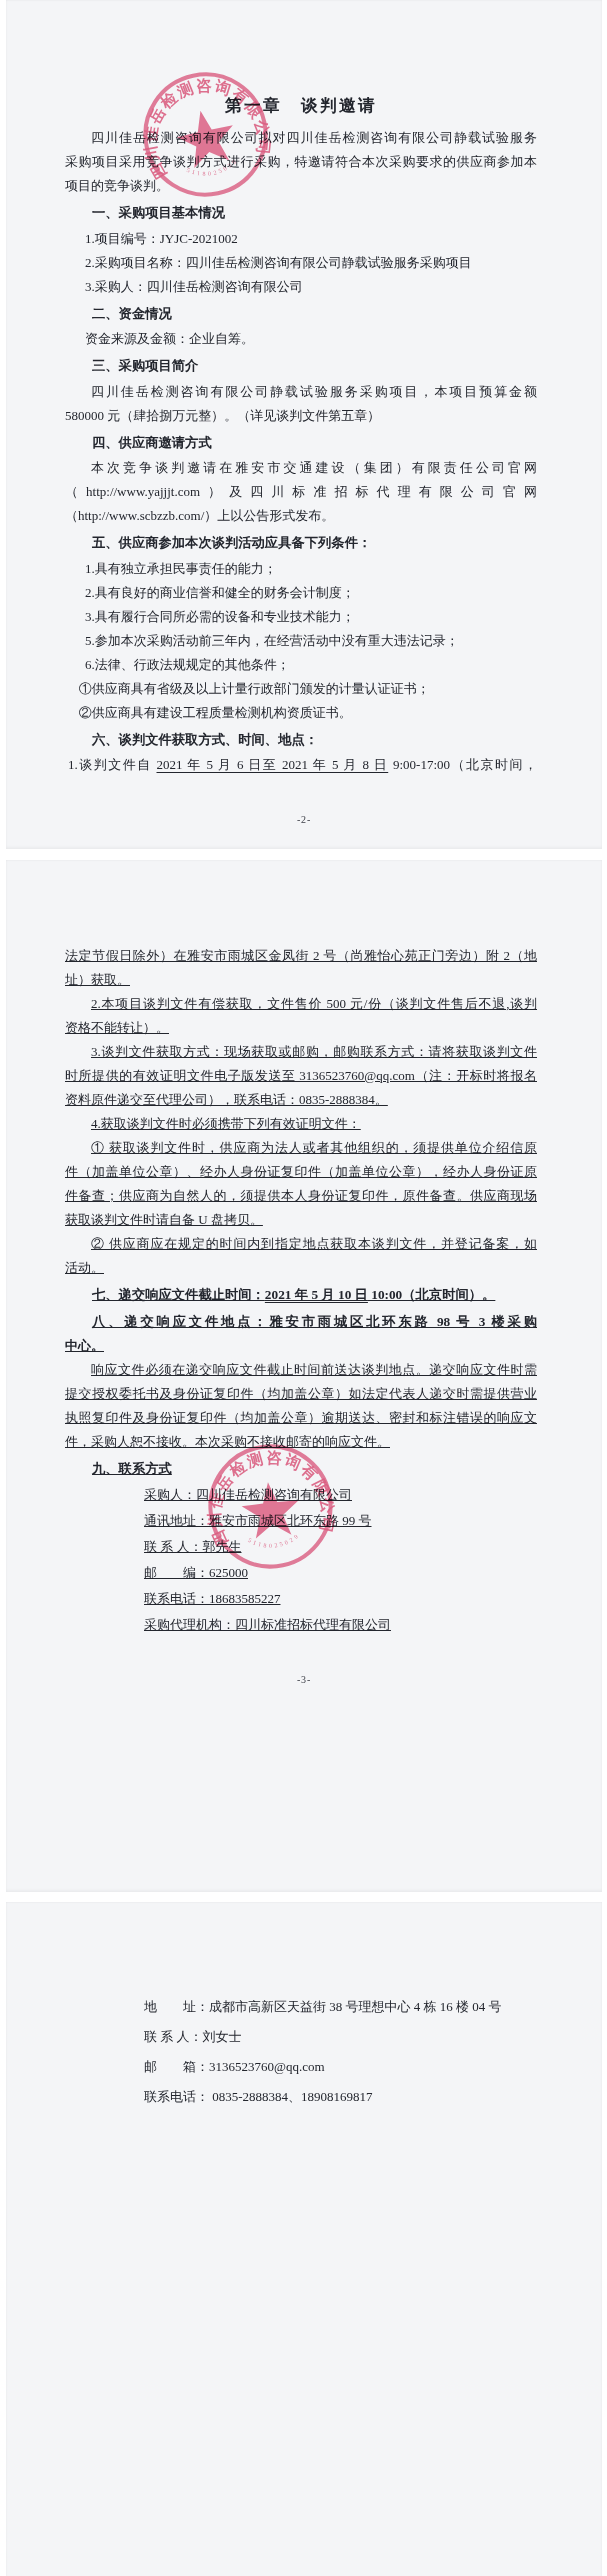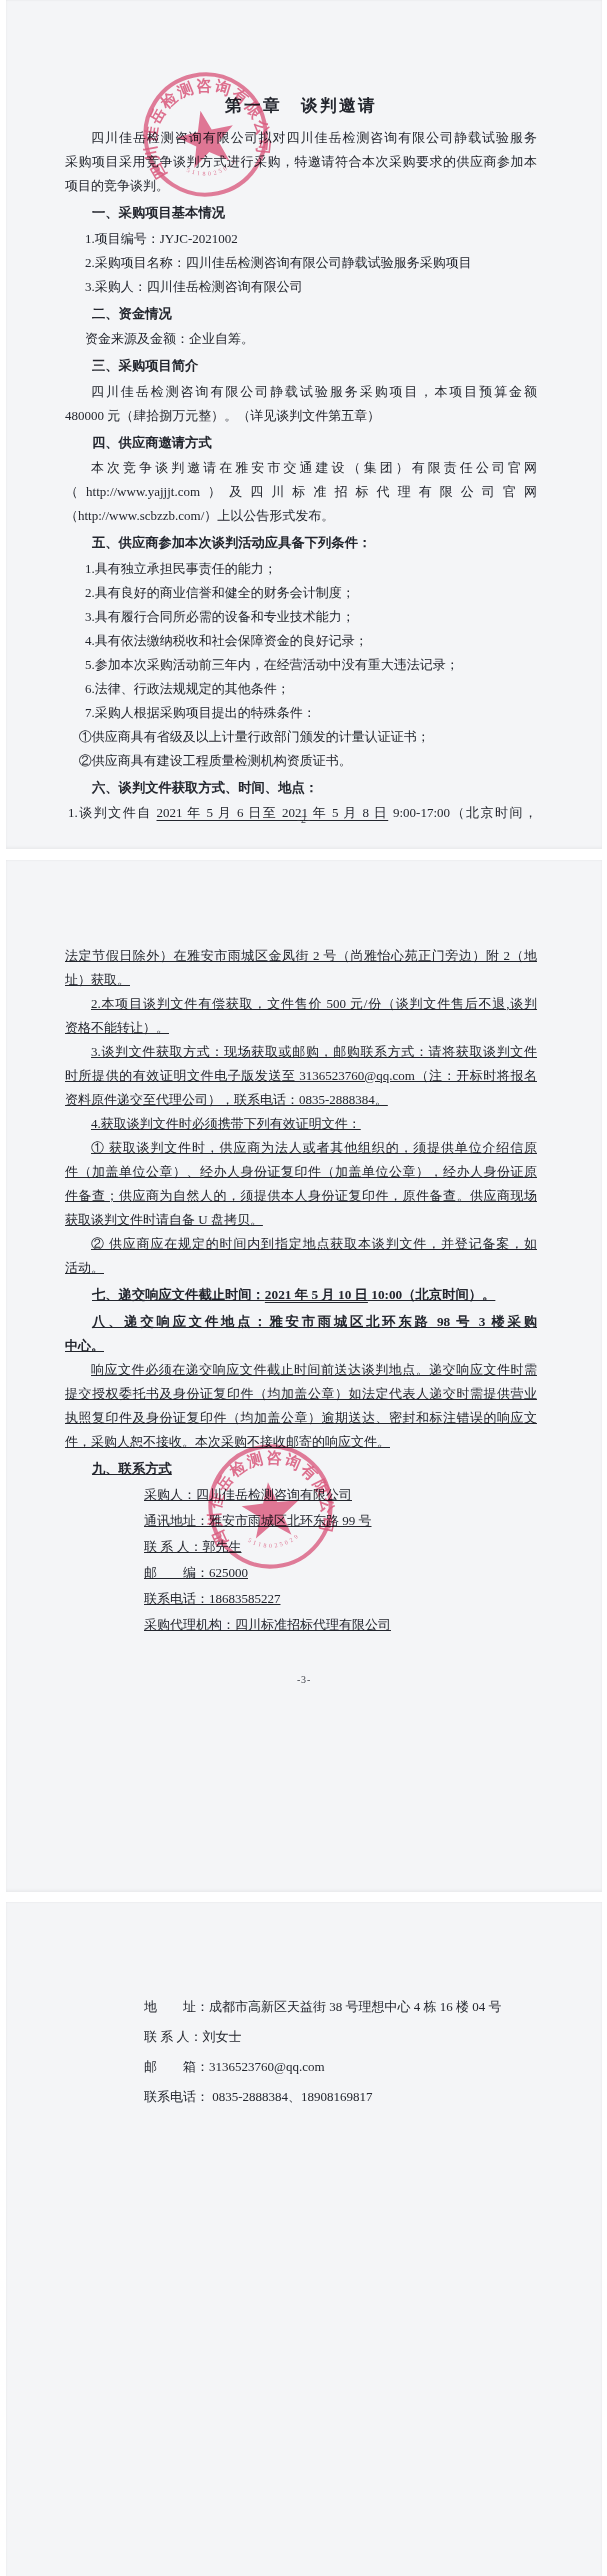--- a/index.html
+++ b/index.html
@@ -49,33 +49,31 @@
       <div class="ln p0 j"><span class="">采购项目采用竞争谈判方式进行采购，特邀请符合本次采购要求的供应商参加本</span></div>
       <div class="ln p0"><span class="">项目的竞争谈判。</span></div>
       <div class="ln h"><span class="">一、采购项目基本情况</span></div>
       <div class="ln item"><span class="">1.项目编号：JYJC-2021002</span></div>
       <div class="ln item"><span class="">2.采购项目名称：四川佳岳检测咨询有限公司静载试验服务采购项目</span></div>
       <div class="ln item"><span class="">3.采购人：四川佳岳检测咨询有限公司</span></div>
       <div class="ln h"><span class="">二、资金情况</span></div>
       <div class="ln item"><span class="">资金来源及金额：企业自筹。</span></div>
       <div class="ln h"><span class="">三、采购项目简介</span></div>
       <div class="ln p1 j"><span class="">四川佳岳检测咨询有限公司静载试验服务采购项目，本项目预算金额</span></div>
-      <div class="ln p0"><span class="">480000 元（肆拾捌万元整）。（详见谈判文件第五章）</span></div>
+      <div class="ln p0"><span class="">580000 元（肆拾捌万元整）。（详见谈判文件第五章）</span></div>
       <div class="ln h"><span class="">四、供应商邀请方式</span></div>
       <div class="ln p1 j"><span class="">本次竞争谈判邀请在雅安市交通建设（集团）有限责任公司官网</span></div>
       <div class="ln p0 j"><span class="">（http://www.yajjjt.com）及四川标准招标代理有限公司官网</span></div>
       <div class="ln p0"><span class="">（http://www.scbzzb.com/）上以公告形式发布。</span></div>
       <div class="ln h"><span class="">五、供应商参加本次谈判活动应具备下列条件：</span></div>
       <div class="ln item"><span class="">1.具有独立承担民事责任的能力；</span></div>
       <div class="ln item"><span class="">2.具有良好的商业信誉和健全的财务会计制度；</span></div>
       <div class="ln item"><span class="">3.具有履行合同所必需的设备和专业技术能力；</span></div>
-      <div class="ln item"><span class="">4.具有依法缴纳税收和社会保障资金的良好记录；</span></div>
       <div class="ln item"><span class="">5.参加本次采购活动前三年内，在经营活动中没有重大违法记录；</span></div>
       <div class="ln item"><span class="">6.法律、行政法规规定的其他条件；</span></div>
-      <div class="ln item"><span class="">7.采购人根据采购项目提出的特殊条件：</span></div>
       <div class="ln sub"><span class="">①供应商具有省级及以上计量行政部门颁发的计量认证证书；</span></div>
       <div class="ln sub"><span class="">②供应商具有建设工程质量检测机构资质证书。</span></div>
       <div class="ln h"><span class="">六、谈判文件获取方式、时间、地点：</span></div>
       <div class="ln num1 j"><span class="">1.谈判文件自 </span><span class="u ">2021 年 5 月 6 日至 2021 年 5 月 8 日</span><span class=""> 9:00-17:00（北京时间，</span></div>
     </div>
   <div class="stamp" id="stamp1"><svg viewBox="0 0 200 200" width="135" height="135">
         <defs>
           <path id="arcNa" d="M 28,136 A 76,76 0 1 1 172,136" fill="none"></path>
           <path id="arcSa" d="M 44,128 A 64,64 0 0 0 156,128" fill="none"></path>
         </defs>

